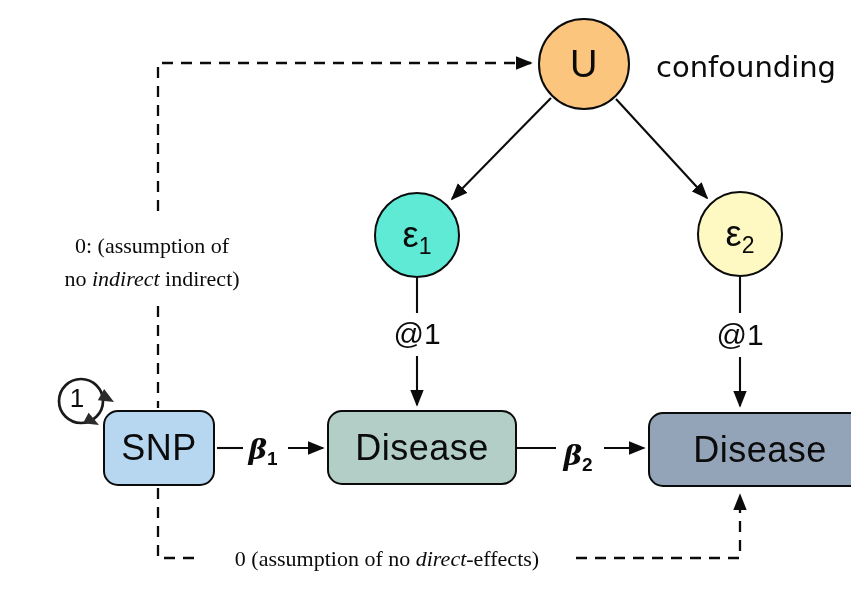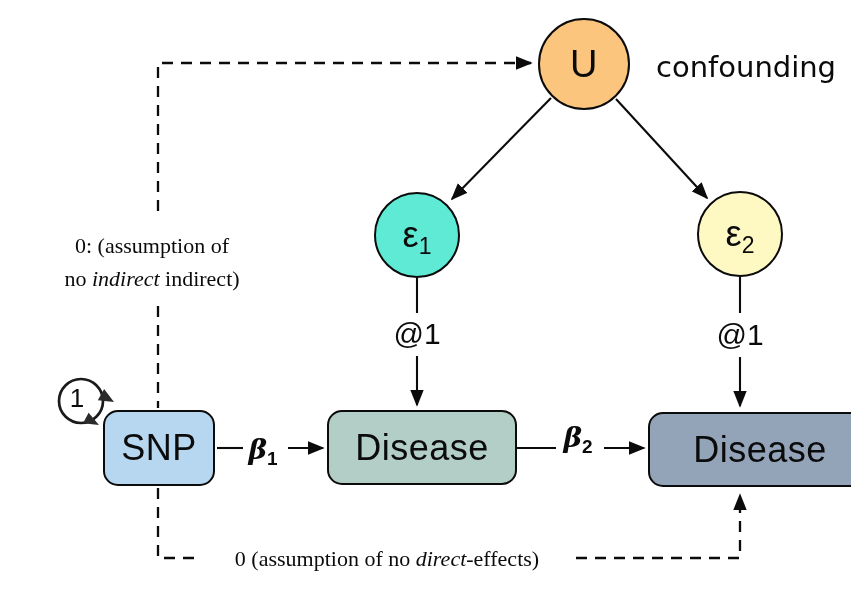--- a/index.html
+++ b/index.html
@@ -101,21 +101,21 @@
   <div class="txt center" id="loop-one" style="left:77px;top:398px;">1</div>
 
   <div class="txt" id="confounding" style="left:656px;top:50px;">confounding</div>
 
   <div class="txt center loading" style="left:417px;top:334px;">@1</div>
 
   <div class="txt center loading" style="left:740px;top:335px;">@1</div>
 
   <div class="txt center beta" style="left:263px;top:449px;"><span>β</span><sub>1</sub></div>
 
-  <div class="txt center beta" style="left:578px;top:437px;"><span>β</span><sub>2</sub></div>
+  <div class="txt center beta" style="left:578px;top:455px;"><span>β</span><sub>2</sub></div>
 
   <div class="txt center annot" id="annot-left" style="left:152px;top:262px;">
     <div>0: (assumption of</div>
     <div><span>no </span><em>indirect</em><span> indirect)</span></div>
   </div>
 
   <div class="txt center annot" id="annot-bottom" style="left:387px;top:559px;"><span>0 (assumption of no </span><em>direct</em><span>-effects)</span></div>
 
 </div>
 

